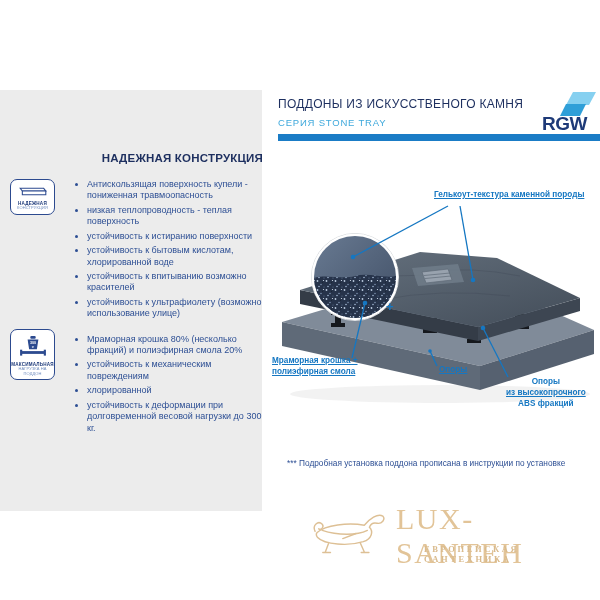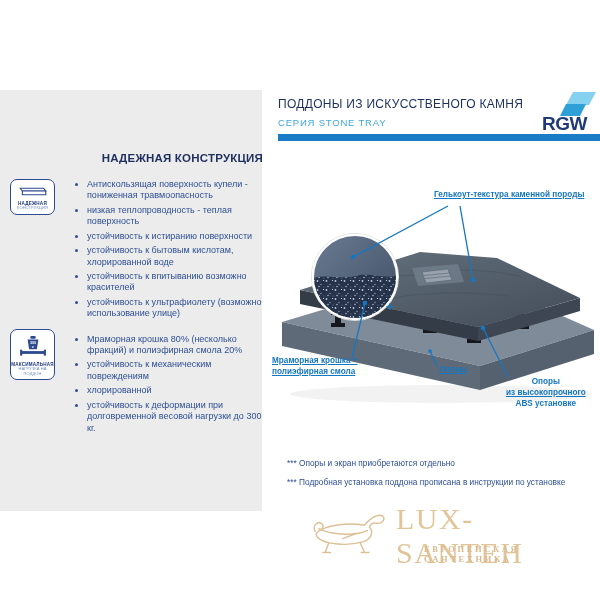--- a/index.html
+++ b/index.html
@@ -195,25 +195,24 @@
   <div class="abs callout co-marble">
     <span class="u">Мраморная крошка +</span><br>
     <span class="u">полиэфирная смола</span>
   </div>
   <div class="abs callout co-screen">
     <span class="u">Опоры</span>
   </div>
   <div class="abs callout co-supports">
     <span>Опоры</span><br>
     <span class="u">из высокопрочного</span><br>
-    <span>ABS установке</span>
+    <span>ABS фракций</span>
   </div>
 
   <div class="abs footnotes">
-    <p>*** Опоры и экран приобретаются отдельно</p>
     <p>*** Подробная установка поддона прописана в инструкции по установке</p>
   </div>
 
   <svg class="abs wm-tub" viewBox="0 0 80 45">
     <g stroke="#dcbd90" stroke-width="1.4" fill="none" stroke-linecap="round" opacity="0.95">
       <path d="M4,20 C1,14 7,9 11,13 C13,15.5 10,19 7.5,17.5"></path>
       <path d="M6,21 C14,14 36,11 52,14 C57,8 65,2 70,5 C73,8 69,13 64.5,12 C60,11 58,13 57,16 C61,20 59.5,27 51,30 C37,34.5 13,33 6.5,26 C5,24 4.5,22.5 6,21 Z"></path>
       <path d="M11,19 C26,24 45,24 55,19"></path>
       <path d="M31,27 L44,22"></path>
       <path d="M17,32 L14,40 M11.5,40.5 L19,40.5"></path>

